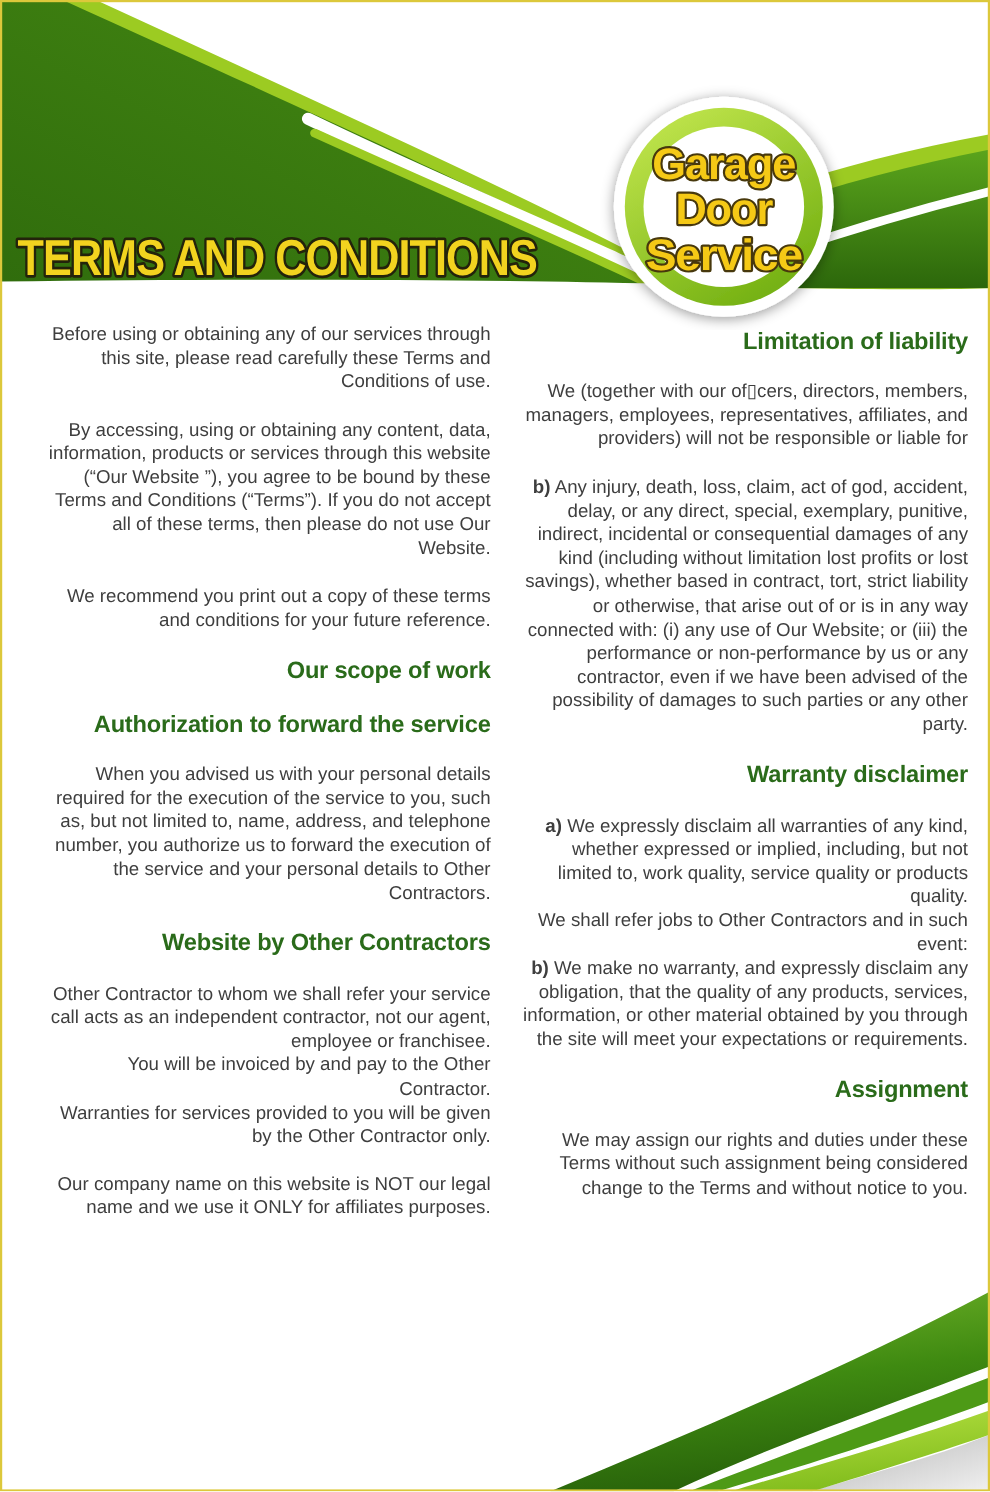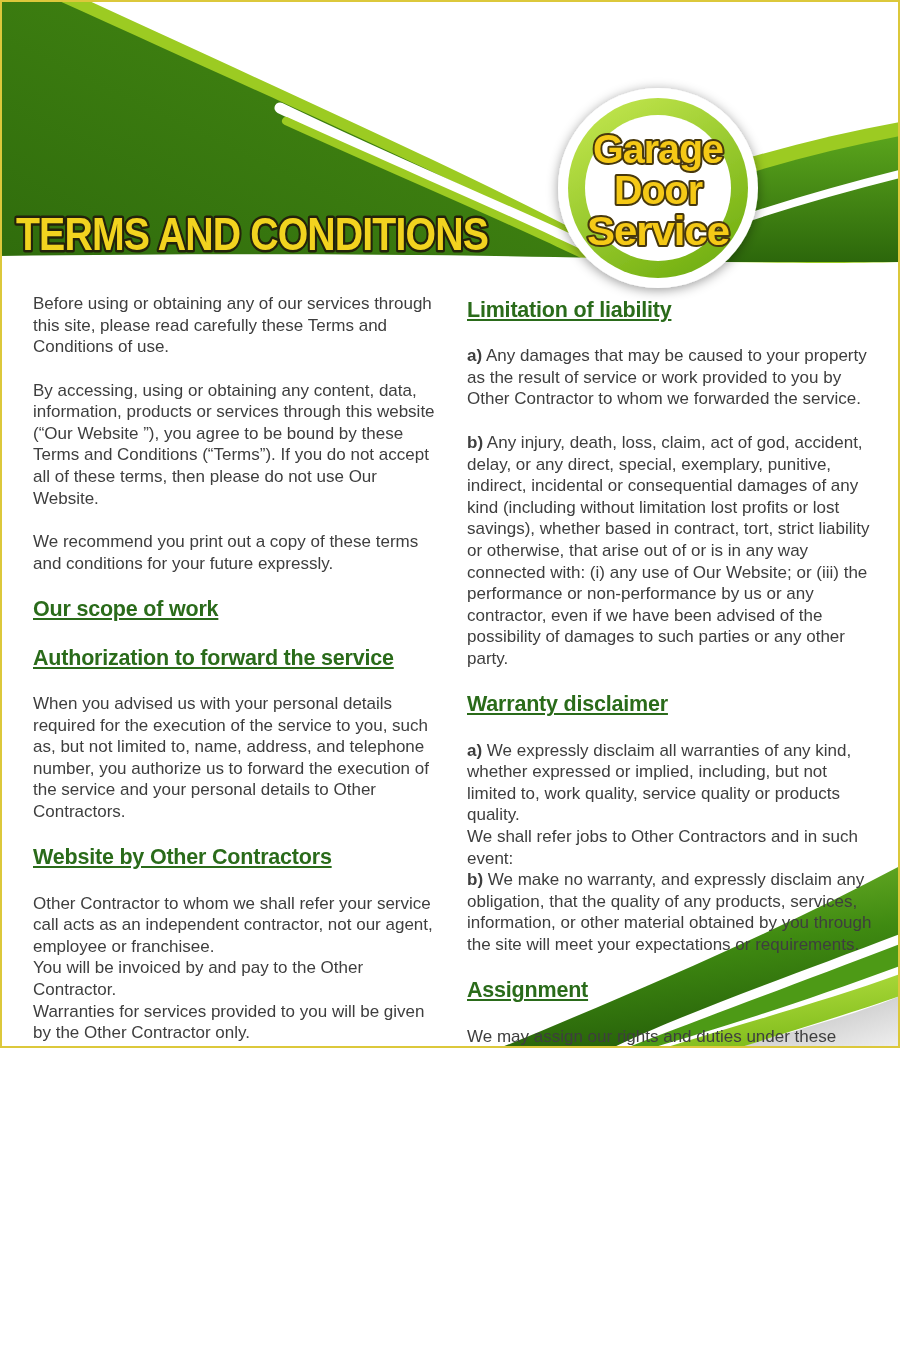--- a/index.html
+++ b/index.html
@@ -1,28 +1,28 @@
 <!DOCTYPE html>
 <html><head>
 <meta charset="utf-8">
 <style>
   html,body{margin:0;padding:0;background:#ffffff;}
   .page{
-    position:relative;width:900px;height:1048px;background:#ffffff;overflow:hidden;
+    position:relative;width:900px;height:1356px;background:#ffffff;overflow:hidden;
     font-family:"Liberation Sans","DejaVu Sans",sans-serif;
   }
   .header-art{position:absolute;top:0;left:0;z-index:1;display:block;}
   .corner-art{position:absolute;right:0;bottom:0;z-index:1;display:block;}
   .frame{position:absolute;inset:0;border:2px solid #dcc83b;z-index:9;pointer-events:none;}
   .content{position:absolute;top:293px;left:33px;width:847px;display:flex;gap:21px;z-index:2;}
-  .col{width:413px;font-size:17px;line-height:1.27;color:#3e3e3e;}
+  .col{width:413px;font-size:17px;line-height:1.27;color:#3e3e3e;text-align:right;}
   .col p{margin:0 0 22px 0;white-space:pre-line;}
   .col p.tight{margin-bottom:0;}
   .col b{font-weight:700;}
-  .col h2{font-size:21.5px;color:#2a6b1a;margin:4px 0 21px 0;font-weight:700;letter-spacing:-0.2px;text-decoration:underline;}
+  .col h2{font-size:21.5px;color:#2a6b1a;margin:4px 0 21px 0;font-weight:700;letter-spacing:-0.2px;}
   .badge-text{
     font-family:"Liberation Sans","DejaVu Sans",sans-serif;font-weight:700;font-size:40px;
     fill:#f5c916;stroke:#46370a;stroke-width:4px;paint-order:stroke;stroke-linejoin:round;
     text-anchor:middle;letter-spacing:-1px;
   }
   .page-title{
     font-family:"Liberation Sans","DejaVu Sans",sans-serif;font-weight:700;font-size:46px;
     fill:#f2d31f;stroke:#23230b;stroke-width:5px;paint-order:stroke;stroke-linejoin:round;
     letter-spacing:-1px;
   }
@@ -78,33 +78,33 @@
       <text class="badge-text" x="658" y="245" textLength="142" lengthAdjust="spacingAndGlyphs">Service</text>
     </g>
 
     <text class="page-title" x="16" y="250" textLength="472" lengthAdjust="spacingAndGlyphs">TERMS AND CONDITIONS</text>
   </svg>
 
   <div class="content">
     <div class="col">
         <p>Before using or obtaining any of our services through this site, please read carefully these Terms and Conditions of use.</p>
         <p>By accessing, using or obtaining any content, data, information, products or services through this website (“Our Website ”), you agree to be bound by these Terms and Conditions (“Terms”). If you do not accept all of these terms, then please do not use Our Website.</p>
-        <p>We recommend you print out a copy of these terms and conditions for your future expressly.</p>
+        <p>We recommend you print out a copy of these terms and conditions for your future reference.</p>
         <h2>Our scope of work</h2>
         <h2>Authorization to forward the service</h2>
         <p>When you advised us with your personal details required for the execution of the service to you, such as, but not limited to, name, address, and telephone number, you authorize us to forward the execution of the service and your personal details to Other Contractors.</p>
         <h2>Website by Other Contractors</h2>
         <p>Other Contractor to whom we shall refer your service call acts as an independent contractor, not our agent, employee or franchisee.
 You will be invoiced by and pay to the Other Contractor.
 Warranties for services provided to you will be given by the Other Contractor only.</p>
         <p>Our company name on this website is NOT our legal name and we use it ONLY for affiliates purposes.</p>
       </div>
     <div class="col">
         <h2>Limitation of liability</h2>
-        <p><b>a)</b> Any damages that may be caused to your property as the result of service or work provided to you by Other Contractor to whom we forwarded the service.</p>
+        <p>We (together with our of▯cers, directors, members, managers, employees, representatives, affiliates, and providers) will not be responsible or liable for</p>
         <p><b>b)</b> Any injury, death, loss, claim, act of god, accident, delay, or any direct, special, exemplary, punitive, indirect, incidental or consequential damages of any kind (including without limitation lost profits or lost savings), whether based in contract, tort, strict liability or otherwise, that arise out of or is in any way connected with: (i) any use of Our Website; or (iii) the performance or non-performance by us or any contractor, even if we have been advised of the possibility of damages to such parties or any other party.</p>
         <h2>Warranty disclaimer</h2>
         <p class="tight"><b>a)</b> We expressly disclaim all warranties of any kind, whether expressed or implied, including, but not limited to, work quality, service quality or products quality.</p>
         <p class="tight">We shall refer jobs to Other Contractors and in such event:</p>
         <p><b>b)</b> We make no warranty, and expressly disclaim any obligation, that the quality of any products, services, information, or other material obtained by you through the site will meet your expectations or requirements.</p>
         <h2>Assignment</h2>
         <p>We may assign our rights and duties under these Terms without such assignment being considered change to the Terms and without notice to you.</p>
       </div>
   </div>
 

